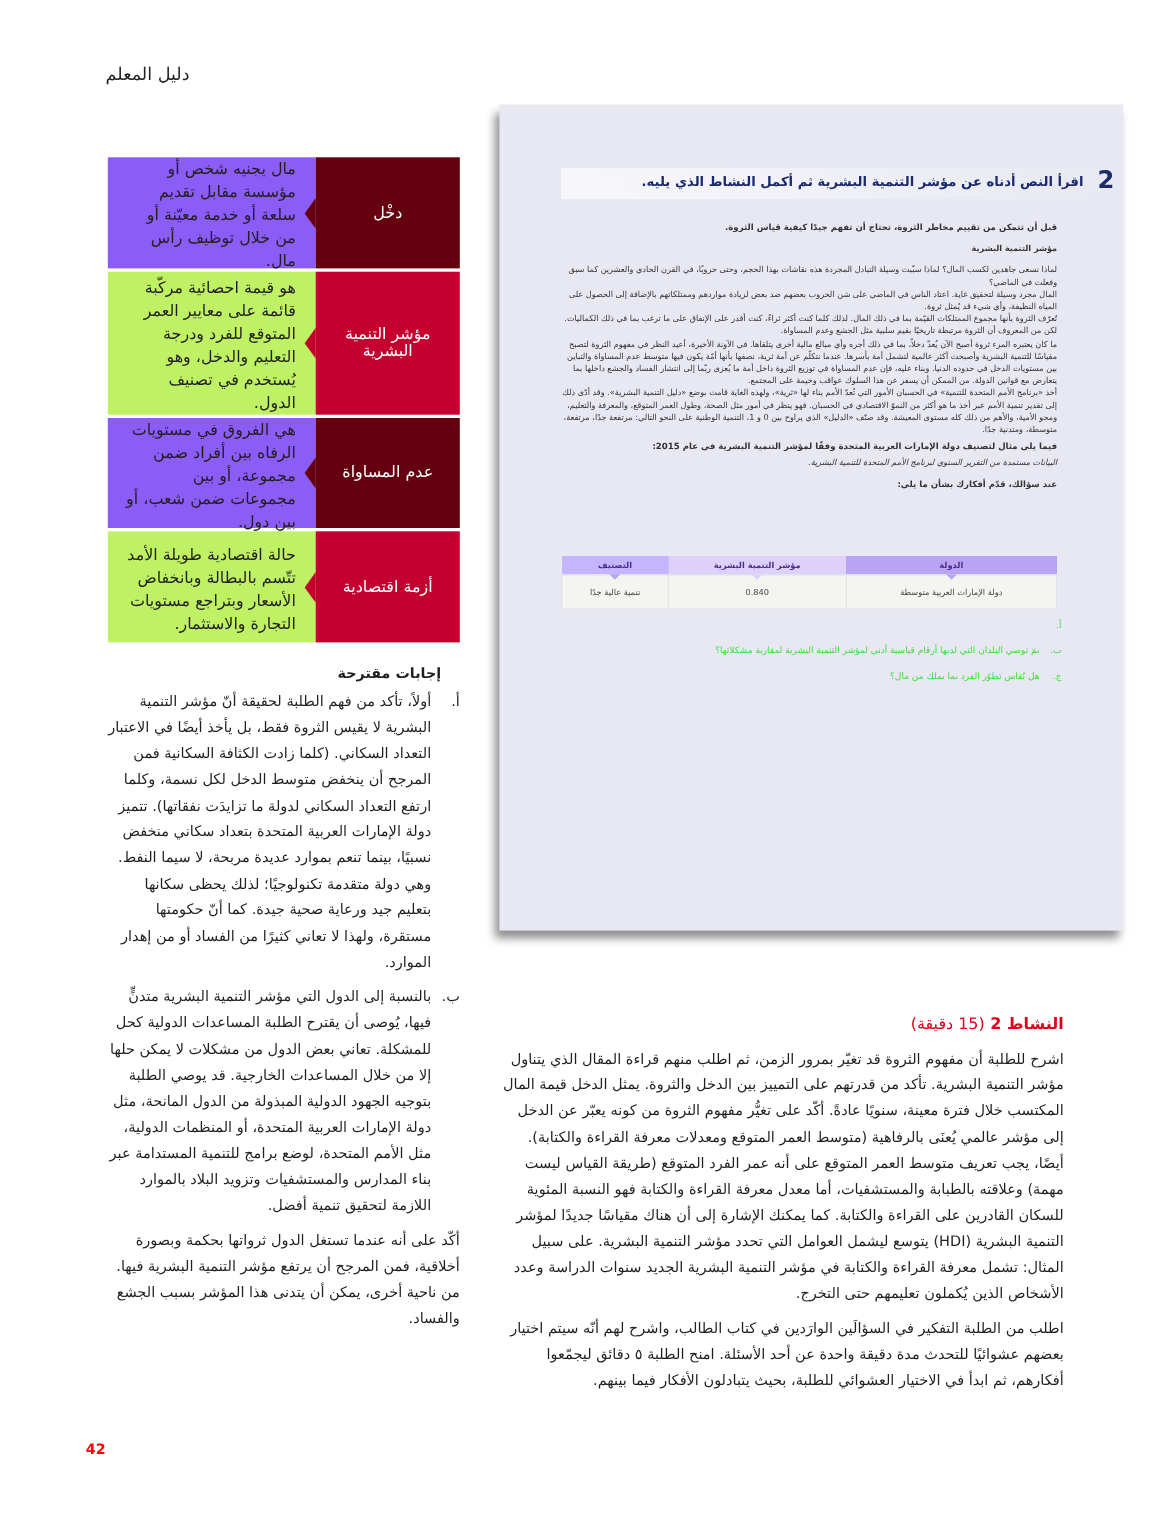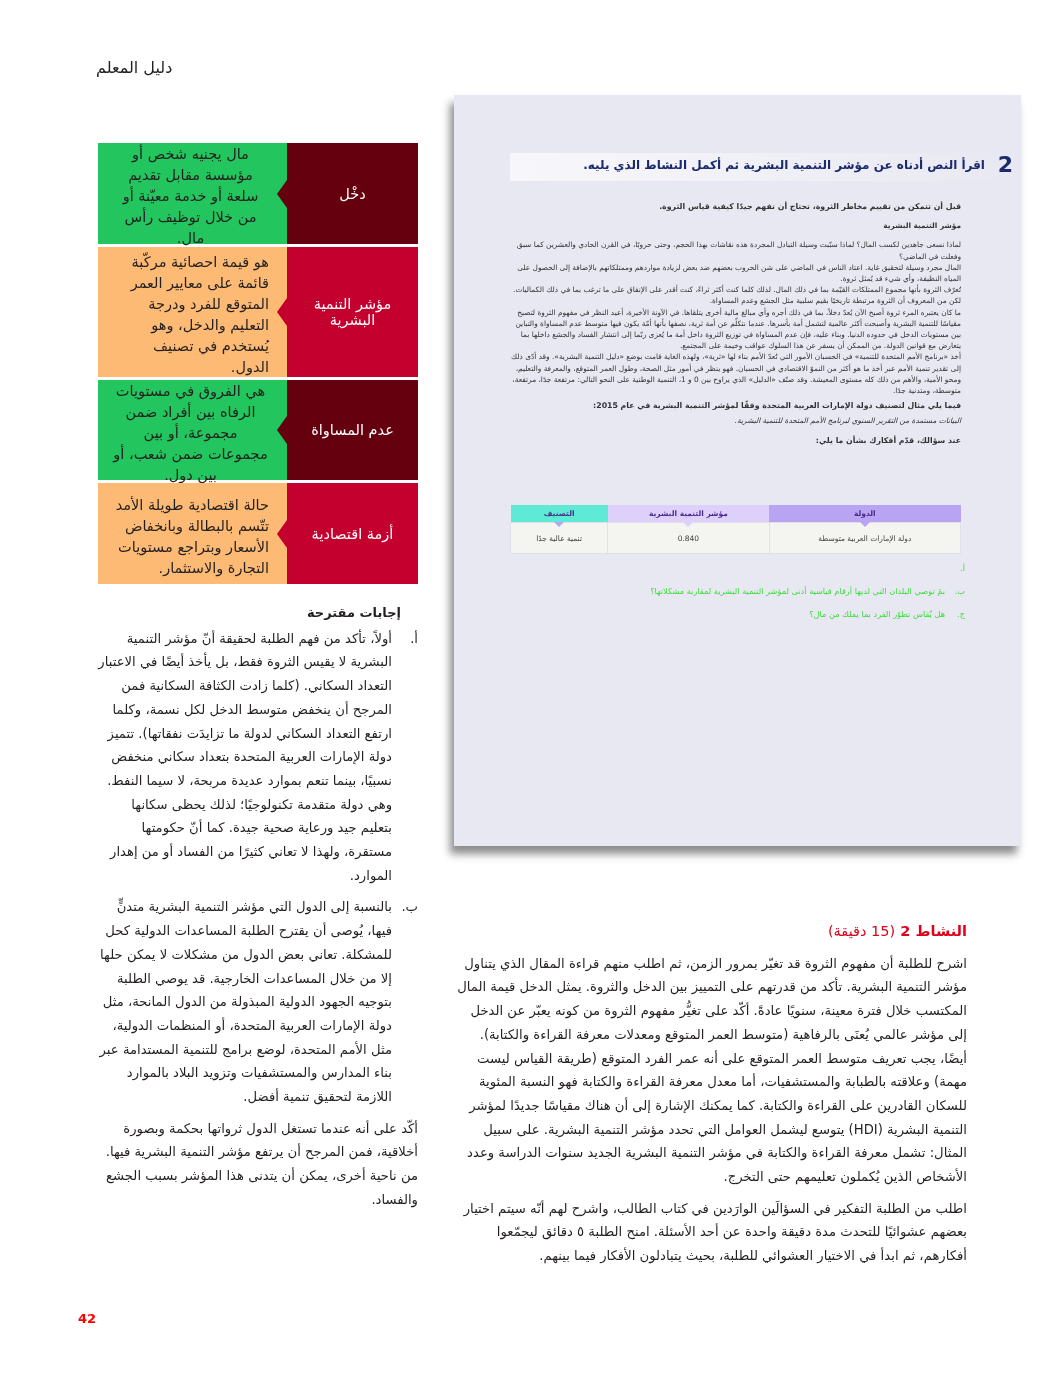--- a/index.html
+++ b/index.html
@@ -26,22 +26,22 @@
     content:""; position:absolute; left:-10px; top:50%; margin-top:-14px;
     border-top:14px solid transparent; border-bottom:14px solid transparent;
     border-right:10px solid;
   }
   .gloss-term.dark::after { border-right-color:#65000f; }
   .gloss-term.red::after { border-right-color:#c4002f; }
   .gloss-def {
     flex:1; font-size:14.5px; line-height:21px; padding:14px 18px 8px 14px;
     display:flex; align-items:center; box-sizing:border-box;
   }
-  .gloss-def.a { background:#22c55e;text-align:center; }
-  .gloss-def.b { background:#fdba74; }
+  .gloss-def.a { background:#8b5cf6; }
+  .gloss-def.b { background:#bef264; }
 
   
   .answers { position:absolute; left:98px; top:601px; width:320px; font-size:13.2px; line-height:23.7px; }
   .answers h3 { margin:0 17px 2px 0; font-size:13px; font-weight:bold; }
   .ans-item { display:flex; flex-direction:row; margin-bottom:8px; }
   .ans-label { width:22px; flex-shrink:0; }
   .ans-text { flex:1; padding-right:4px; }
   .ans-note { margin-top:4px; }
 
   
@@ -57,21 +57,21 @@
   .book-q-text { position:absolute; right:36px; top:63px; font-size:12px; font-weight:bold; color:#1a2a6c; }
   .book-body { position:absolute; right:60px; left:56px; top:106px; font-size:7.4px; line-height:11.2px; color:#333; }
   .book-body p { margin:0; }
   .b-bold { font-weight:bold; font-size:7.8px; margin-bottom:8px !important; }
   .b-sub { font-weight:bold; margin-bottom:8px !important; }
   .b-italic { font-style:italic; margin:4px 0 8px 0 !important; }
   .book-table { position:absolute; left:56px; width:451px; top:410px; border-collapse:collapse; font-size:7.5px; }
   .book-table th { height:15px; color:#4a2b8a; font-weight:bold; position:relative; }
   .book-table th.c1 { background:#b9a4f4; }
   .book-table th.c2 { background:#ddd1fb; }
-  .book-table th.c3 { background:#5eead4; }
+  .book-table th.c3 { background:#c4b5fd; }
   .book-table th::after {
     content:""; position:absolute; left:50%; margin-left:-5px; bottom:-5px;
     border-left:5px solid transparent; border-right:5px solid transparent; border-top:5px solid;
   }
   .book-table th.c1::after, .book-table th.c3::after { border-top-color:#b9a4f4; }
   .book-table th.c2::after { border-top-color:#ddd1fb; }
   .book-table td { background:#f4f4f0; height:28px; text-align:center; color:#444; border:1px solid #e0e0e8; }
   .book-qs { position:absolute; right:56px; top:468px; font-size:8.2px; color:#3ddc3d; }
   .book-qs div { height:23px; display:flex; }
   .book-qs .ql { width:20px; }

